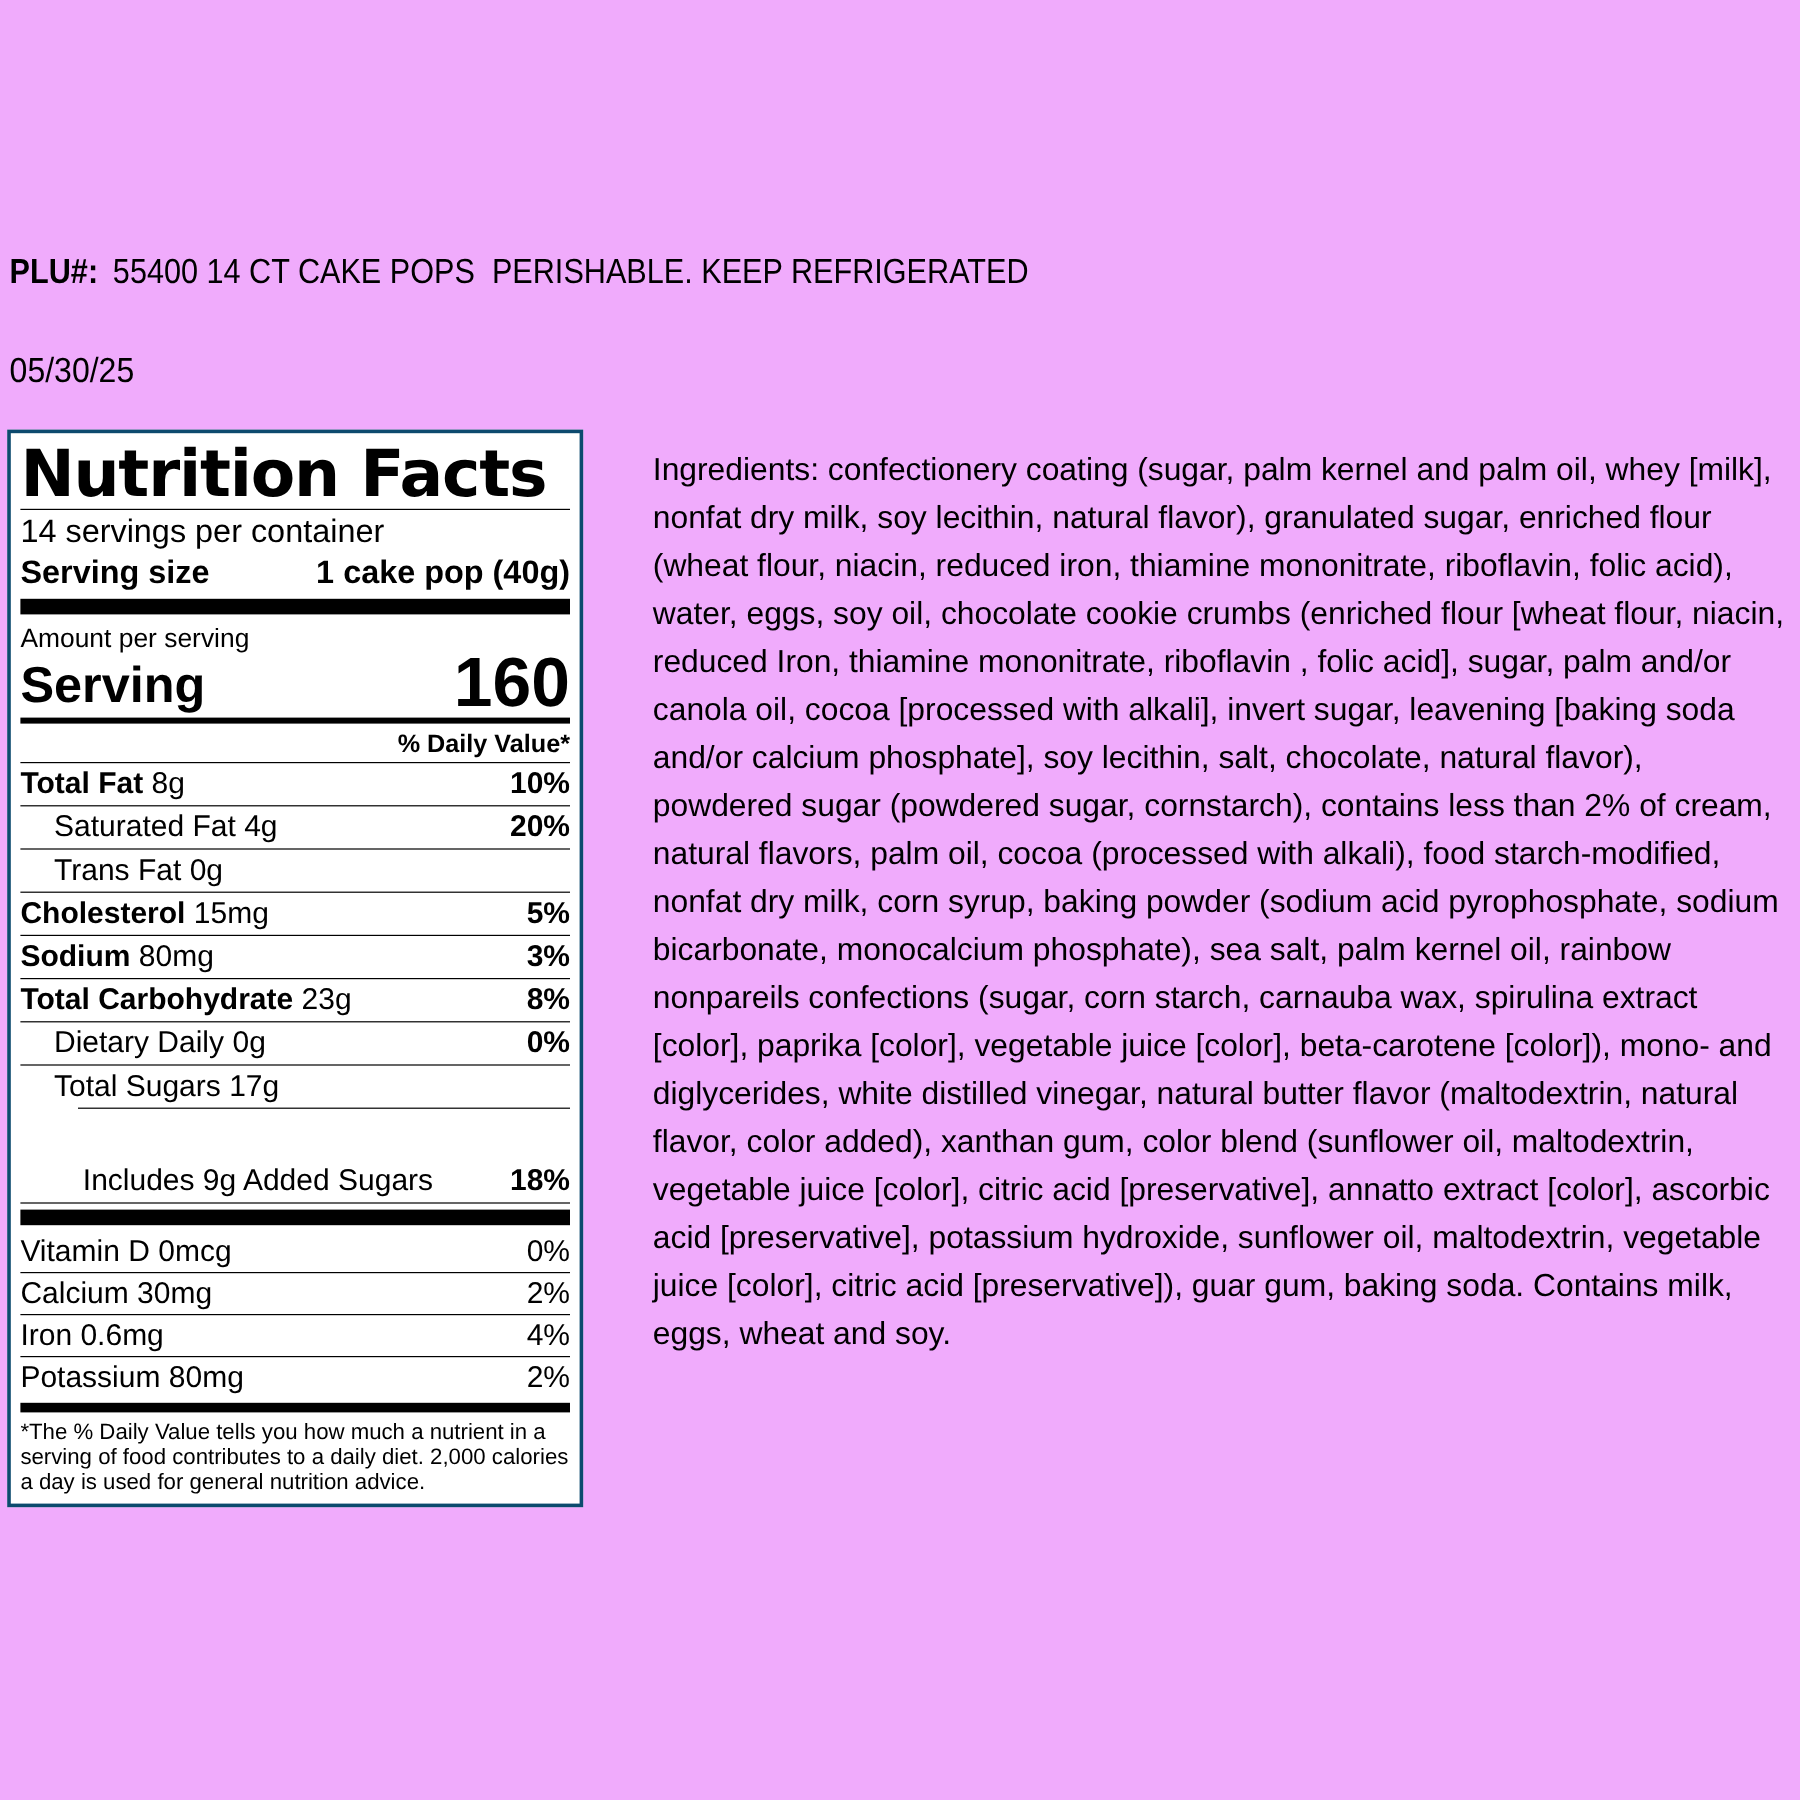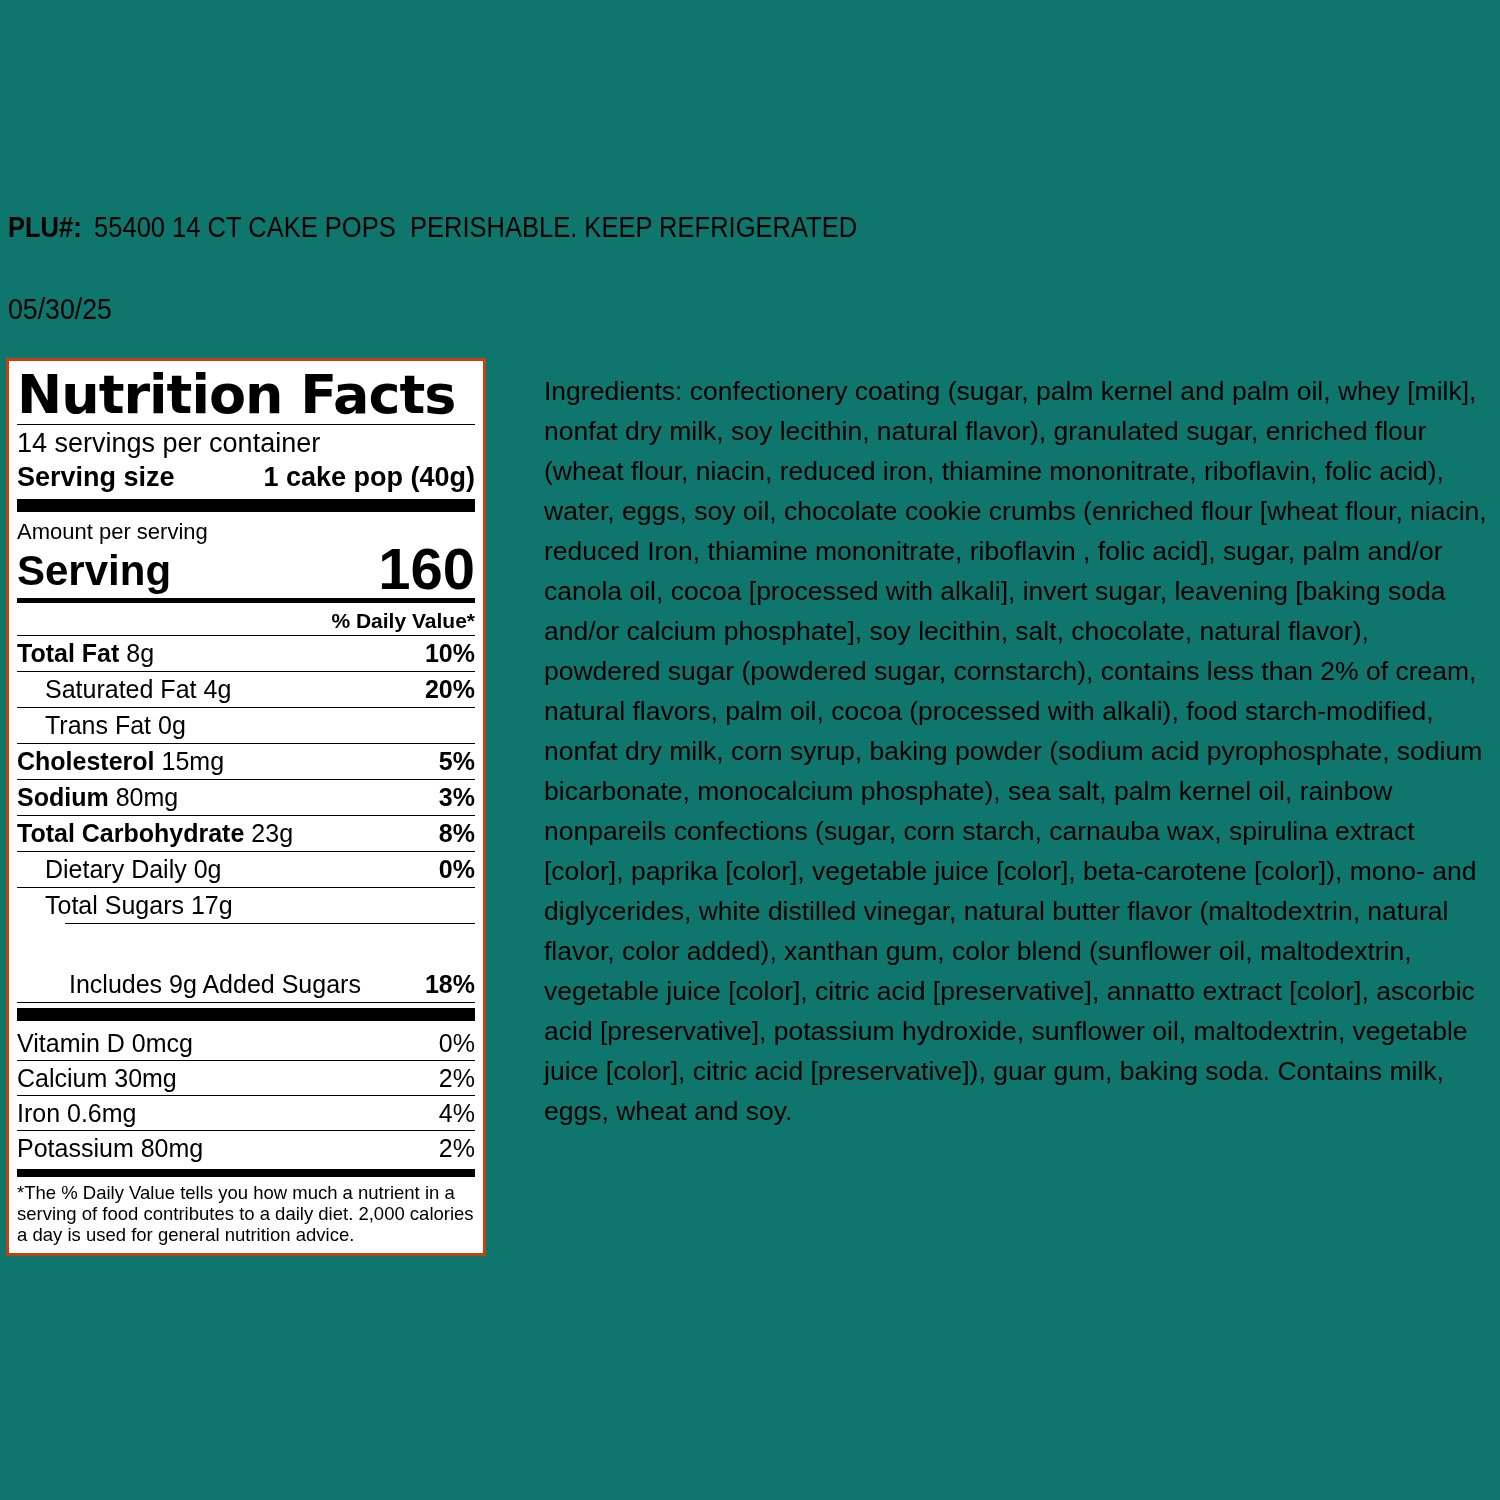--- a/index.html
+++ b/index.html
@@ -1,19 +1,19 @@
 <!DOCTYPE html>
 <html><head>
 <meta charset="utf-8">
 <style>
   html,body{margin:0;padding:0;background:#fff;}
   .page{
     position:relative;
     width:1500px;height:1500px;
-    background:#0f766e;
+    background:#f0abfc;
     font-family:"Liberation Sans",sans-serif;
     color:#000;
     overflow:hidden;
   }
   
   .plu-line{
     position:absolute;left:8px;top:212px;
     font-size:29px;line-height:30px;
     transform:scaleX(0.88);transform-origin:left top;
     white-space:pre;
@@ -22,21 +22,21 @@
   .plu-value{font-weight:normal;margin-left:14px;white-space:pre;}
   .date-line{
     position:absolute;left:8px;top:294px;
     font-size:29px;line-height:30px;
     transform:scaleX(0.92);transform-origin:left top;
   }
   
   .nf{
     position:absolute;left:6px;top:358px;
     width:458px;
-    border:3px solid #c2410c;
+    border:3px solid #0c4a6e;
     background:#fff;
     padding:5px 8px 8px 8px;
     box-sizing:content-box;
   }
   .nf-title{
     font-family:"DejaVu Sans","Liberation Sans",sans-serif;
     font-weight:bold;font-size:54px;line-height:58px;
     letter-spacing:-1px;white-space:nowrap;
   }
   .hr{border-top:1px solid #000;height:0;}

